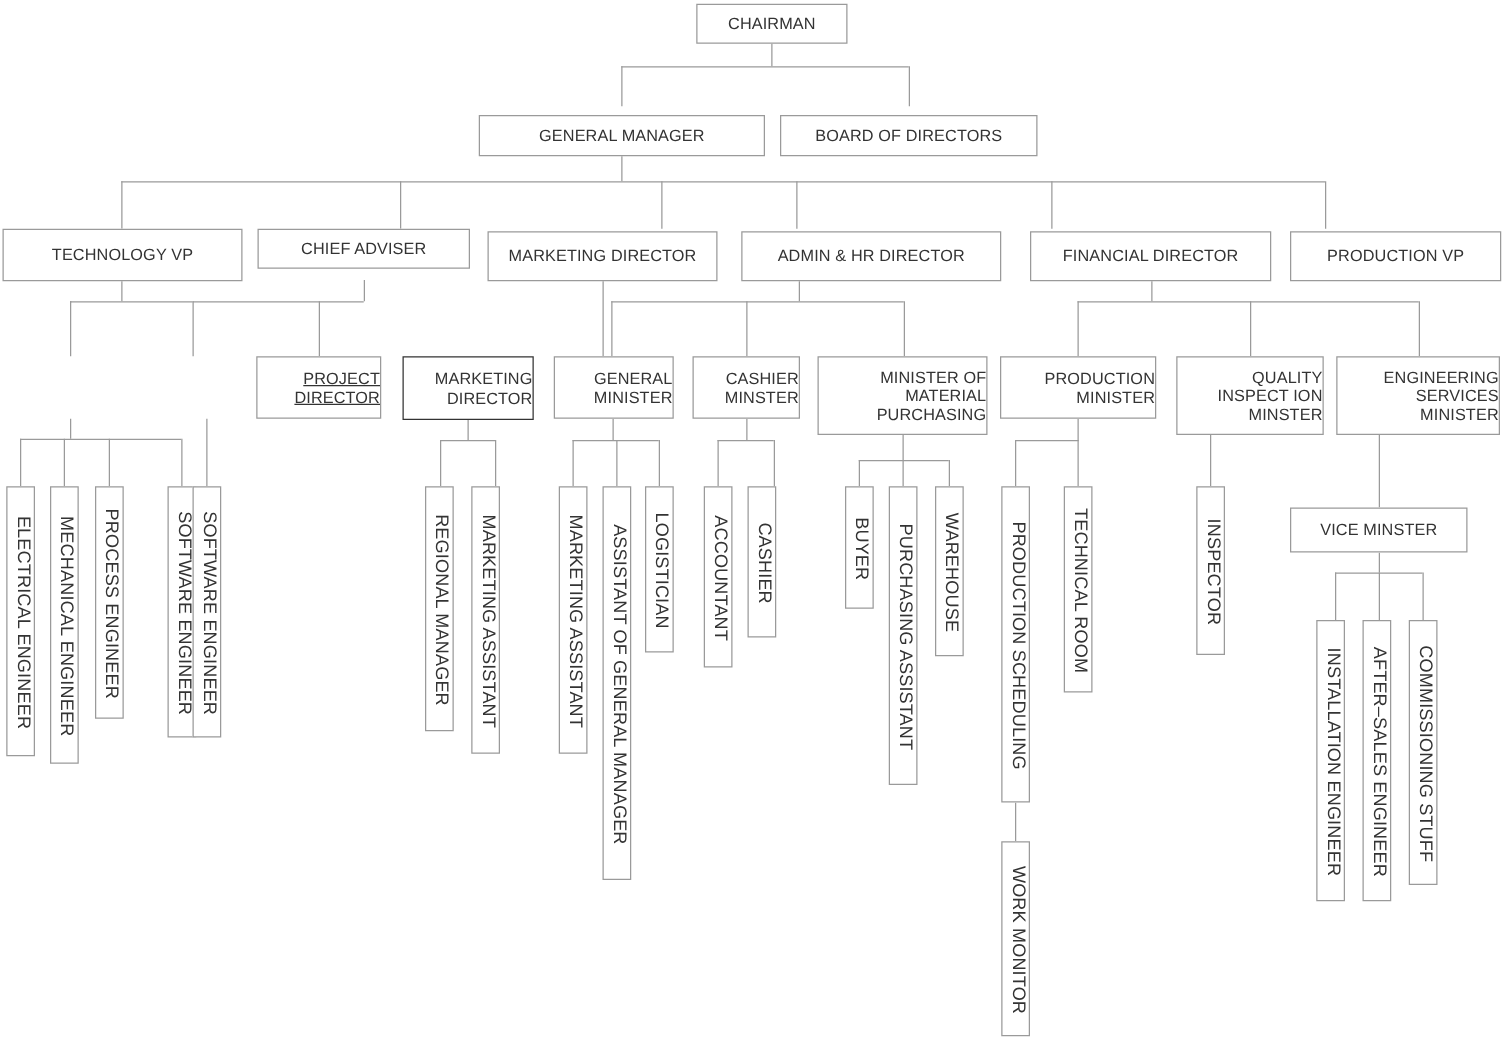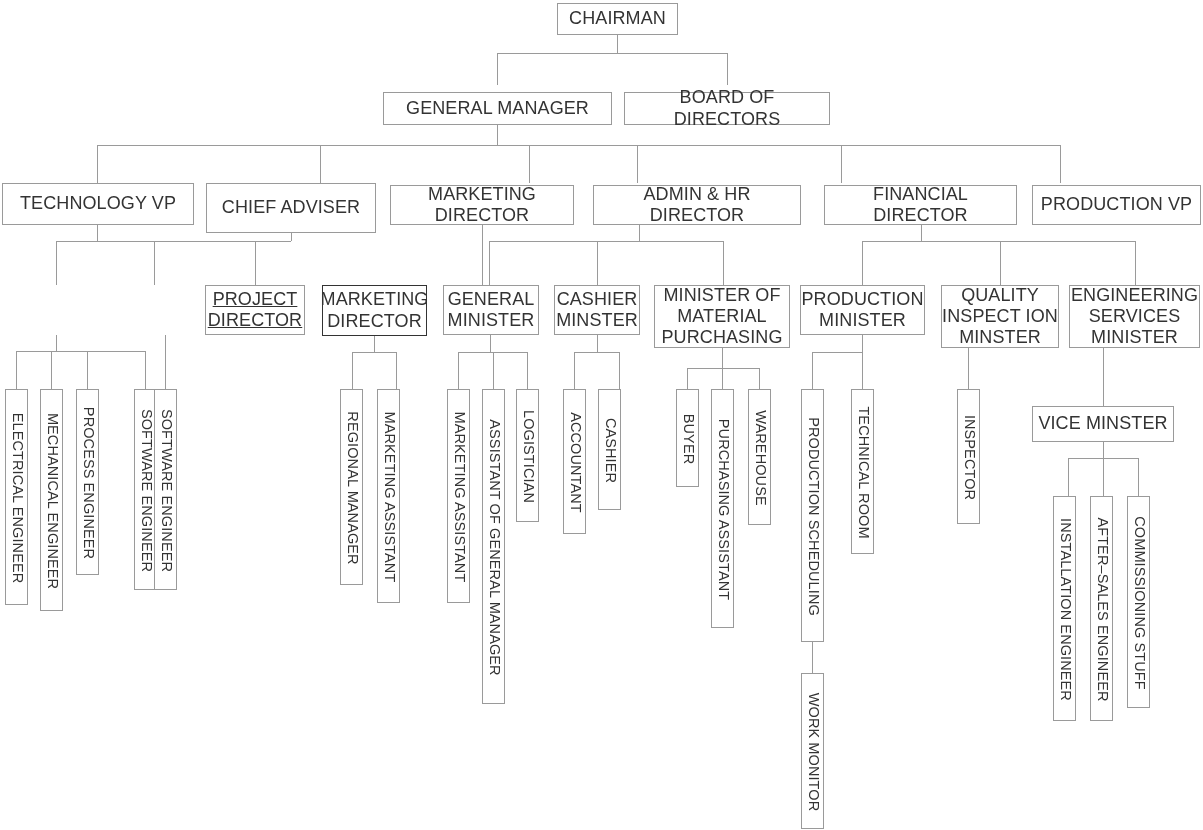--- a/index.html
+++ b/index.html
@@ -17,22 +17,22 @@
   }
   .box {
     position: absolute;
     box-sizing: border-box;
     border: 1px solid #9a9a9a;
     background: #ffffff;
     color: #333333;
     display: flex;
     align-items: center;
     justify-content: center;
-    text-align: center;
-    font-size: 18px;
+    text-align: right;
+    font-size: 13px;
     line-height: 1.18;
     letter-spacing: 0.1px;
     z-index: 2;
   }
   .box.bold-border {
     border: 1.6px solid #333333;
   }
   .vbox {
     position: absolute;
     box-sizing: border-box;
@@ -151,21 +151,21 @@
   <div class="ln lnv" style="left:1068px; top:458px; height:38px;"></div>
   <div class="ln lnv" style="left:1103px; top:458px; height:38px;"></div>
   <div class="ln lnv" style="left:1138px; top:458px; height:38px;"></div>
 
   <div class="box" style="left:557px; top:3px; width:121px; height:32px;">CHAIRMAN</div>
 
   <div class="box" style="left:383px; top:92px; width:229px; height:33px;">GENERAL MANAGER</div>
   <div class="box" style="left:624px; top:92px; width:206px; height:33px;">BOARD OF DIRECTORS</div>
 
   <div class="box" style="left:2px; top:183px; width:192px; height:42px;">TECHNOLOGY VP</div>
-  <div class="box" style="left:206px; top:183px; width:170px; height:50px;">CHIEF ADVISER</div>
+  <div class="box" style="left:206px; top:183px; width:170px; height:32px;">CHIEF ADVISER</div>
   <div class="box" style="left:390px; top:185px; width:184px; height:40px;">MARKETING DIRECTOR</div>
   <div class="box" style="left:593px; top:185px; width:208px; height:40px;">ADMIN &amp; HR DIRECTOR</div>
   <div class="box" style="left:824px; top:185px; width:193px; height:40px;">FINANCIAL DIRECTOR</div>
   <div class="box" style="left:1032px; top:185px; width:169px; height:40px;">PRODUCTION VP</div>
 
   <div class="box" style="left:205px; top:285px; width:100px; height:50px;text-decoration:underline;">PROJECT DIRECTOR</div>
   <div class="box bold-border" style="left:322px; top:285px; width:105px; height:51px;">MARKETING DIRECTOR</div>
   <div class="box" style="left:443px; top:285px; width:96px; height:50px;">GENERAL MINISTER</div>
   <div class="box" style="left:554px; top:285px; width:86px; height:50px;">CASHIER MINSTER</div>
   <div class="box" style="left:654px; top:285px; width:136px; height:63px;">MINISTER OF MATERIAL PURCHASING</div>

